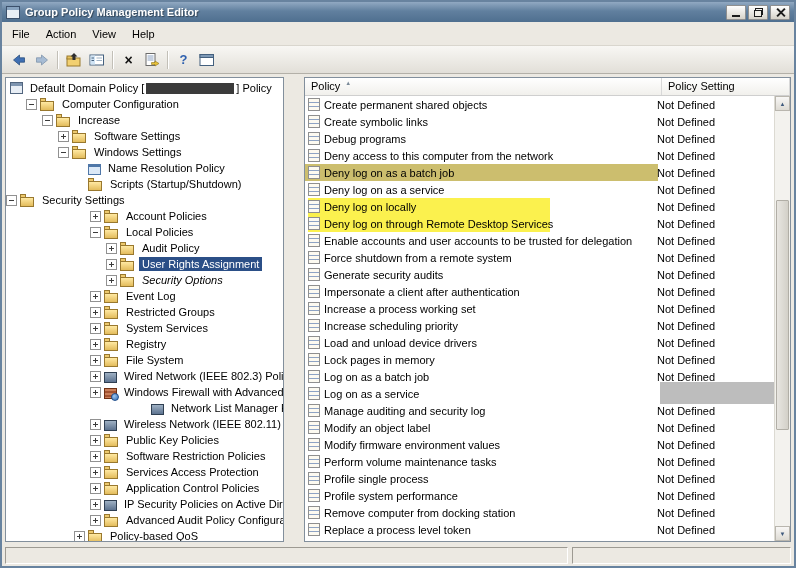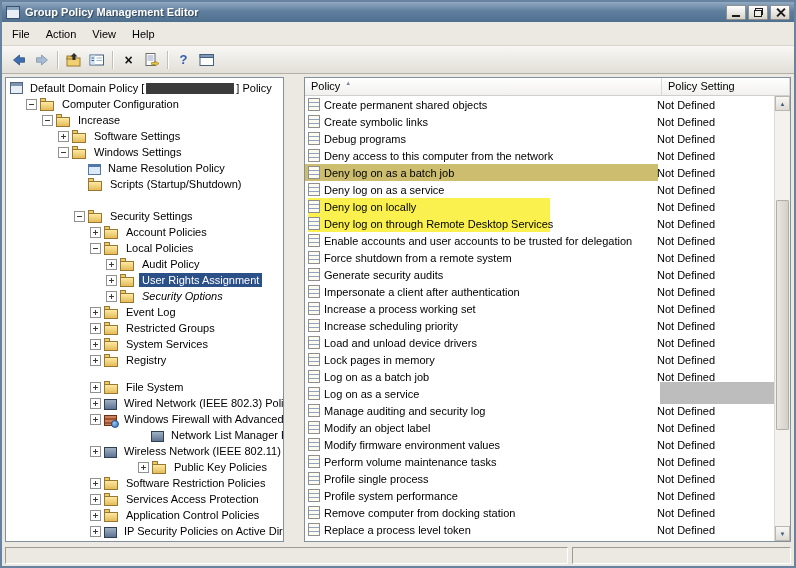--- a/index.html
+++ b/index.html
@@ -202,21 +202,21 @@
           <span class="tlabel">Name Resolution Policy</span>
         </div>
         <div class="trow" style="padding-left: 68px;">
           <span class="exp blank"></span>
           <span class="ico">
             <i class="ftab" style="position:absolute"></i>
             <i class="fbody" style="position:absolute"></i>
           </span>
           <span class="tlabel">Scripts (Startup/Shutdown)</span>
         </div>
-        <div class="trow" style="padding-left: 68px; margin-top: 16px;">
+        <div class="trow" style="">
           <span class="exp minus"></span>
           <span class="ico">
             <i class="ftab" style="position:absolute"></i>
             <i class="fbody" style="position:absolute"></i>
           </span>
           <span class="tlabel">Security Settings</span>
         </div>
         <div class="trow" style="padding-left: 84px;">
           <span class="exp plus"></span>
           <span class="ico">
@@ -282,21 +282,21 @@
           <span class="tlabel">System Services</span>
         </div>
         <div class="trow" style="padding-left: 84px;">
           <span class="exp plus"></span>
           <span class="ico">
             <i class="ftab" style="position:absolute"></i>
             <i class="fbody" style="position:absolute"></i>
           </span>
           <span class="tlabel">Registry</span>
         </div>
-        <div class="trow" style="padding-left: 84px; margin-top: 11px;">
+        <div class="trow" style="padding-left: 84px;">
           <span class="exp plus"></span>
           <span class="ico">
             <i class="ftab" style="position:absolute"></i>
             <i class="fbody" style="position:absolute"></i>
           </span>
           <span class="tlabel">File System</span>
         </div>
         <div class="trow" style="padding-left: 84px;">
           <span class="exp plus"></span>
           <span class="ico netico"></span>
@@ -312,21 +312,21 @@
         <div class="trow" style="padding-left: 84px; margin-left: 47px;">
           <span class="exp blank"></span>
           <span class="ico netico"></span>
           <span class="tlabel">Network List Manager Policies</span>
         </div>
         <div class="trow" style="padding-left: 84px;">
           <span class="exp plus"></span>
           <span class="ico netico"></span>
           <span class="tlabel">Wireless Network (IEEE 802.11) Policies</span>
         </div>
-        <div class="trow" style="padding-left: 84px; margin-left: 48px;">
+        <div class="trow" style="padding-left: 84px;">
           <span class="exp plus"></span>
           <span class="ico">
             <i class="ftab" style="position:absolute"></i>
             <i class="fbody" style="position:absolute"></i>
           </span>
           <span class="tlabel">Public Key Policies</span>
         </div>
         <div class="trow" style="padding-left: 84px;">
           <span class="exp plus"></span>
           <span class="ico">

